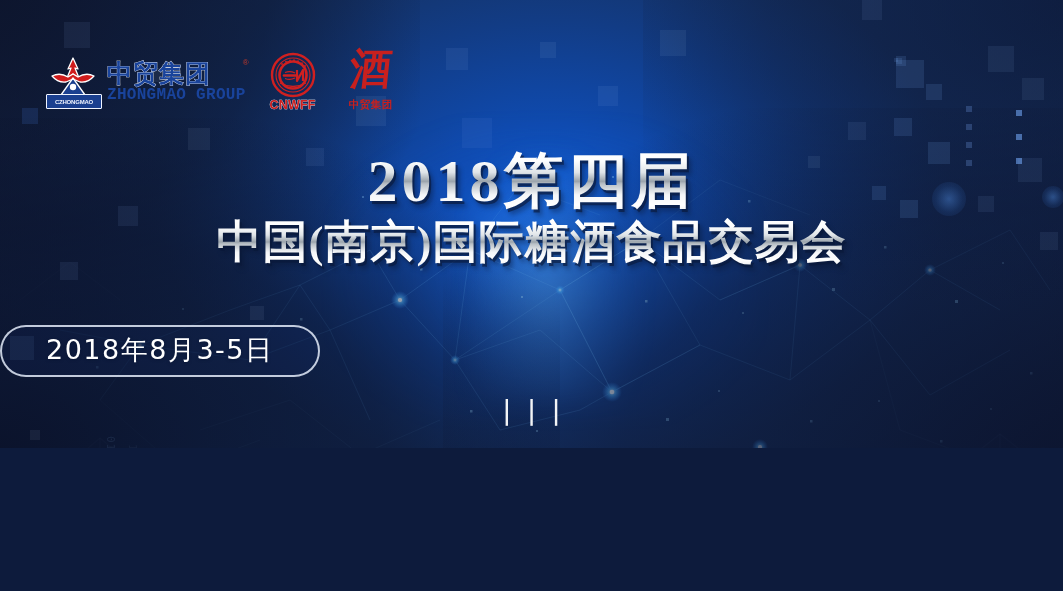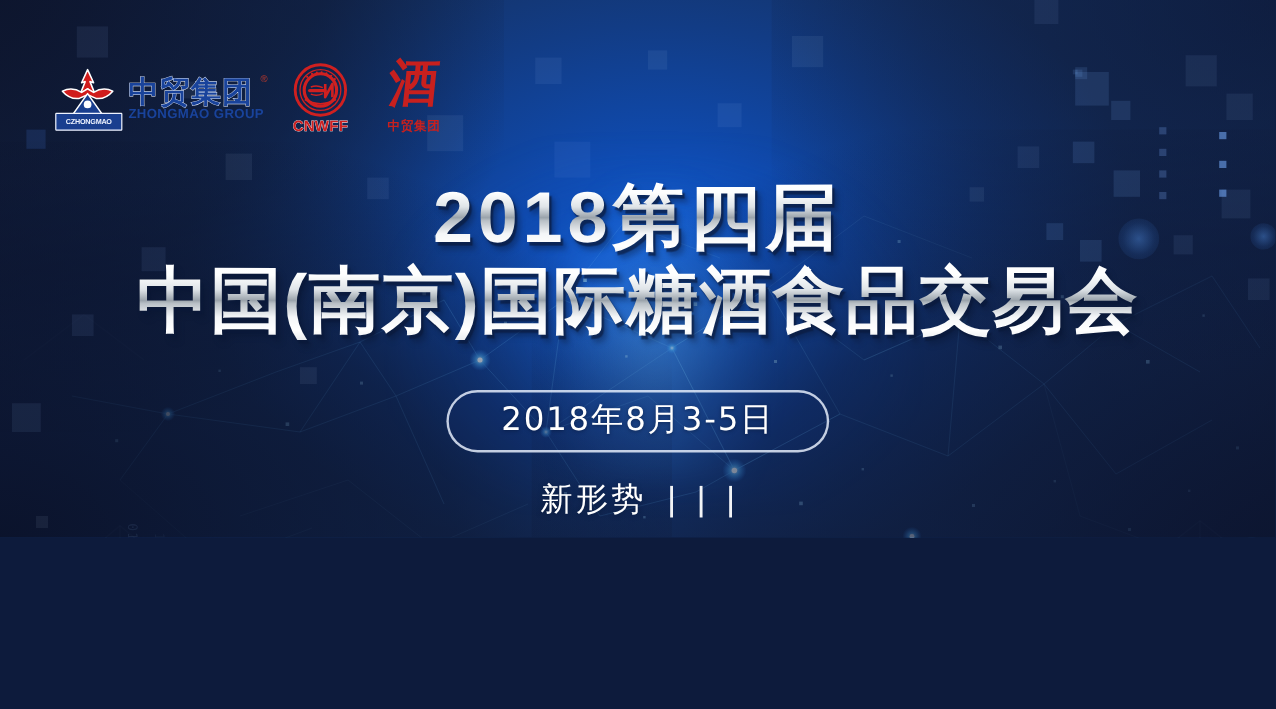--- a/index.html
+++ b/index.html
@@ -120,26 +120,26 @@
   .zm-cn {
     font-size: 25px;
     font-weight: 700;
     color: #19439b;
     letter-spacing: 1px;
     -webkit-text-stroke: 0.6px #f2f6ff;
     paint-order: stroke fill;
     font-family: "DejaVu Sans", sans-serif;
   }
   .zm-en {
-    font-size: 11px;
+    font-size: 16px;
     font-weight: 700;
     color: #19439b;
     letter-spacing: 0.3px;
     margin-top: 1px;
-    font-family: Liberation Sans, sans-serif;
+    font-family: Liberation Mono, monospace;
   }
   .zm-reg {
     position: absolute;
     right: -3px; top: -2px;
     font-size: 8px;
     color: #c0392b;
   }
   .zm-plate {
     position: absolute;
     left: 2px; bottom: -1px;
@@ -201,21 +201,21 @@
 
   
   .title-block {
     position: absolute;
     left: 0; top: 150px;
     width: 100%;
     text-align: center;
     z-index: 15;
   }
   .metal {
-    font-family: Liberation Sans, sans-serif;
+    font-family: Liberation Serif, serif;
     font-weight: 700;
     background: linear-gradient(to bottom,
         #ffffff 0%,
         #fdfefe 17%,
         #dfe4e8 35%,
         #9aa3ab 49%,
         #b9c0c6 53%,
         #f4f6f8 70%,
         #ffffff 86%,
         #e8ebee 100%);
@@ -225,33 +225,32 @@
     -webkit-text-fill-color: transparent;
     filter: drop-shadow(2px 3px 0px rgba(10,24,56,0.62))
             drop-shadow(3px 4px 2px rgba(8,20,48,0.40));
   }
   .title-line1 {
     font-size: 60px;
     letter-spacing: 4px;
     line-height: 1.06;
   }
   .title-line2 {
-    font-size: 60px;
+    font-size: 45px;
     letter-spacing: 1px;
     line-height: 1.1;
     margin-top: 4px;
   }
 
   
   .pill-wrap {
     position: absolute;
     left: 0; top: 325px;
     width: 100%;
     display: flex;
-    justify-content: center;
     z-index: 15;
   }
   .pill {
     border: 2px solid rgba(235,243,255,0.82);
     border-radius: 40px;
     padding: 7px 44px 9px 44px;
     display: flex;
     align-items: center;
     gap: 30px;
     background: rgba(18,52,120,0.14);
@@ -529,19 +528,18 @@
     <div class="metal title-line2">中国(南京)国际糖酒食品交易会</div>
   </div>
 
   <div class="pill-wrap">
     <div class="pill">
       <span class="pill-text">2018年8月3-5日</span>
     </div>
   </div>
 
   <div class="slogan-wrap">
-    <span class="slogan-item">新形势</span>
     <span class="slogan-sep">|</span>
     <span class="slogan-sep">|</span>
     <span class="slogan-sep">|</span>
   </div>
 
 </div>
 
 </body></html>

